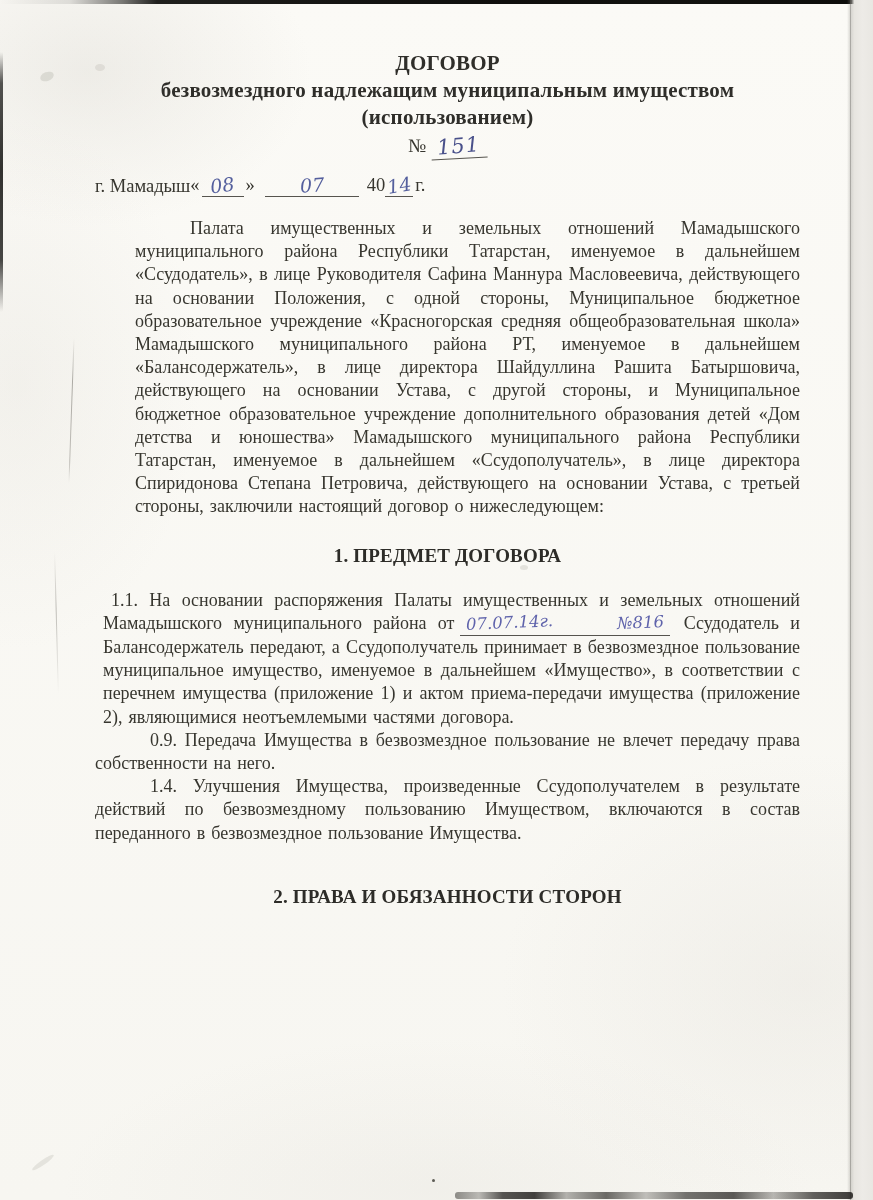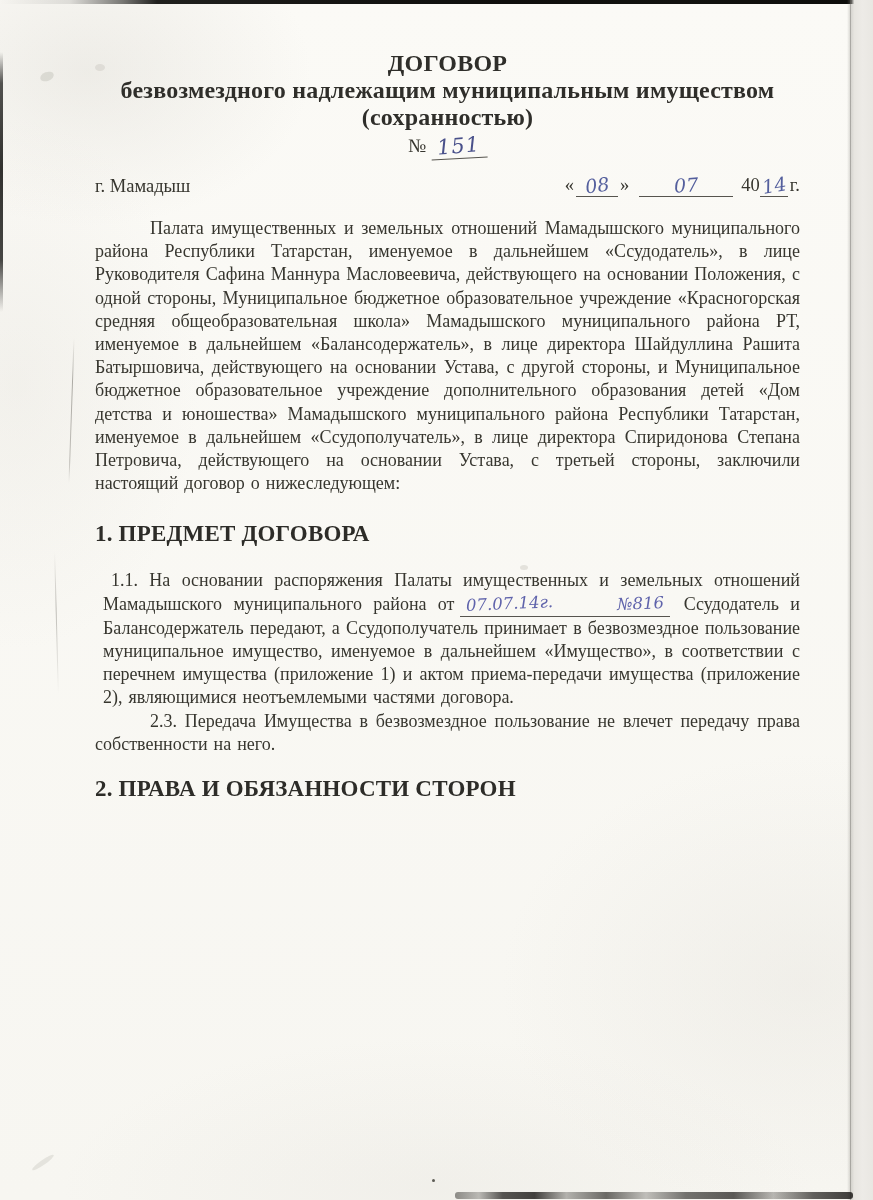--- a/index.html
+++ b/index.html
@@ -60,28 +60,28 @@
     transform: rotate(-1.5deg);
   }
   .speck-a { position:absolute; left:432px; top:1179px; width:3px; height:3px; border-radius:50%; background:rgba(55,54,48,0.8); }
   .speck-b { position:absolute; left:40px; top:72px; width:14px; height:9px; border-radius:50%; background:rgba(170,168,160,0.30); transform:rotate(-20deg); }
   .speck-c { position:absolute; left:95px; top:64px; width:10px; height:7px; border-radius:50%; background:rgba(175,172,164,0.25); }
   .speck-d { position:absolute; left:30px; top:1160px; width:26px; height:5px; border-radius:50%; background:rgba(180,178,170,0.28); transform:rotate(-35deg); }
   .speck-e { position:absolute; left:520px; top:565px; width:8px; height:5px; border-radius:50%; background:rgba(178,175,167,0.30); }
 
   
   .content { position:absolute; left:95px; right:73px; top:50px; }
-  .title-line { text-align:center; font-weight:bold; font-size:24px; line-height:27px; color:#2f2e2a; letter-spacing:0.2px; }
+  .title-line { text-align:center; font-weight:bold; font-size:21px; line-height:27px; color:#2f2e2a; letter-spacing:0.2px; }
   .number-line { text-align:center; font-size:19px; margin-top:2px; line-height:24px; }
-  .meta-row { display:flex; justify-content:space-between; align-items:flex-end; margin-top:14px; font-size:18.5px; }
+  .meta-row { display:flex; justify-content:flex-start; align-items:flex-end; margin-top:14px; font-size:18.5px; }
   .body-p { font-size:18px; line-height:23.2px; text-align:justify; margin:0; text-indent:55px; word-spacing:1.5px; }
   .p-small-indent { text-indent:8px;margin-left:8px; }
-  .preamble { margin-top:20px; }
-  .sec-heading { font-weight:bold; font-size:23px; color:#2d2c28; margin:26px 0 22px 0; letter-spacing:0.2px; }
-  .sec-heading-2 { margin-top:20px; }
+  .preamble { margin-top:20px;margin-left:40px; }
+  .sec-heading { text-align:center; font-weight:bold; font-size:19px; color:#2d2c28; margin:26px 0 22px 0; letter-spacing:0.2px; }
+  .sec-heading-2 { margin-top:41px; }
 
   
   .hw {
     font-family: "DejaVu Serif", serif;
     font-style: italic;
     display:inline-block;
   }
   .blank { display:inline-block; border-bottom:1.6px solid #56544e; text-align:center; vertical-align:baseline; }
   .blank-number { width:56px; transform:rotate(-3deg); margin-left:5px; }
   .blank-number .hw { font-size:21px; color:#49508a; transform:rotate(-2deg) translateY(1px); letter-spacing:1px; }
@@ -113,21 +113,21 @@
   <div class="speck-a"></div>
   <div class="speck-b"></div>
   <div class="speck-c"></div>
   <div class="speck-d"></div>
   <div class="speck-e"></div>
 
   <div class="content">
 
     <div class="title-line">ДОГОВОР</div>
     <div class="title-line">безвозмездного надлежащим муниципальным имуществом</div>
-    <div class="title-line">(сохранностью)</div>
+    <div class="title-line">(использованием)</div>
 
     <div class="number-line">
       <span>№</span><span class="blank blank-number"><span class="hw">151</span></span>
     </div>
 
     <div class="meta-row">
       <span>г. Мамадыш</span>
       <span>
         <span>«</span><span class="blank blank-day"><span class="hw">08</span></span><span>»</span><span class="blank blank-month"><span class="hw">07</span></span><span>40</span><span class="blank blank-year"><span class="hw">14</span></span><span>г.</span>
       </span>
@@ -135,19 +135,20 @@
 
     <p class="body-p preamble">Палата имущественных и земельных отношений Мамадышского муниципального района Республики Татарстан, именуемое в дальнейшем «Ссудодатель», в лице Руководителя Сафина Маннура Масловеевича, действующего на основании Положения, с одной стороны, Муниципальное бюджетное образовательное учреждение «Красногорская средняя общеобразовательная школа» Мамадышского муниципального района РТ, именуемое в дальнейшем «Балансодержатель», в лице директора Шайдуллина Рашита Батыршовича, действующего на основании Устава, с другой стороны, и Муниципальное бюджетное образовательное учреждение дополнительного образования детей «Дом детства и юношества» Мамадышского муниципального района Республики Татарстан, именуемое в дальнейшем «Ссудополучатель», в лице директора Спиридонова Степана Петровича, действующего на основании Устава, с третьей стороны, заключили настоящий договор о нижеследующем:</p>
 
     <div class="sec-heading">1. ПРЕДМЕТ ДОГОВОРА</div>
 
     <p class="body-p p-small-indent"><span>1.1. На основании распоряжения Палаты имущественных и земельных отношений Мамадышского муниципального района от</span><span class="blank-11">
           <span class="hw">07.07.14г.</span>
           <span class="hw">№816</span>
         </span> <span>Ссудодатель и Балансодержатель передают, а Ссудополучатель принимает в безвозмездное пользование муниципальное имущество, именуемое в дальнейшем «Имущество», в соответствии с перечнем имущества (приложение 1) и актом приема-передачи имущества (приложение 2), являющимися неотъемлемыми частями договора.</span></p>
 
-    <p class="body-p">2.3. Передача Имущества в безвозмездное пользование не влечет передачу права собственности на него.</p>
+    <p class="body-p">0.9. Передача Имущества в безвозмездное пользование не влечет передачу права собственности на него.</p>
+    <p class="body-p">1.4. Улучшения Имущества, произведенные Ссудополучателем в результате действий по безвозмездному пользованию Имуществом, включаются в состав переданного в безвозмездное пользование Имущества.</p>
 
     <div class="sec-heading sec-heading-2">2. ПРАВА И ОБЯЗАННОСТИ СТОРОН</div>
 
 
   </div>
 </div>
 
 </body></html>

